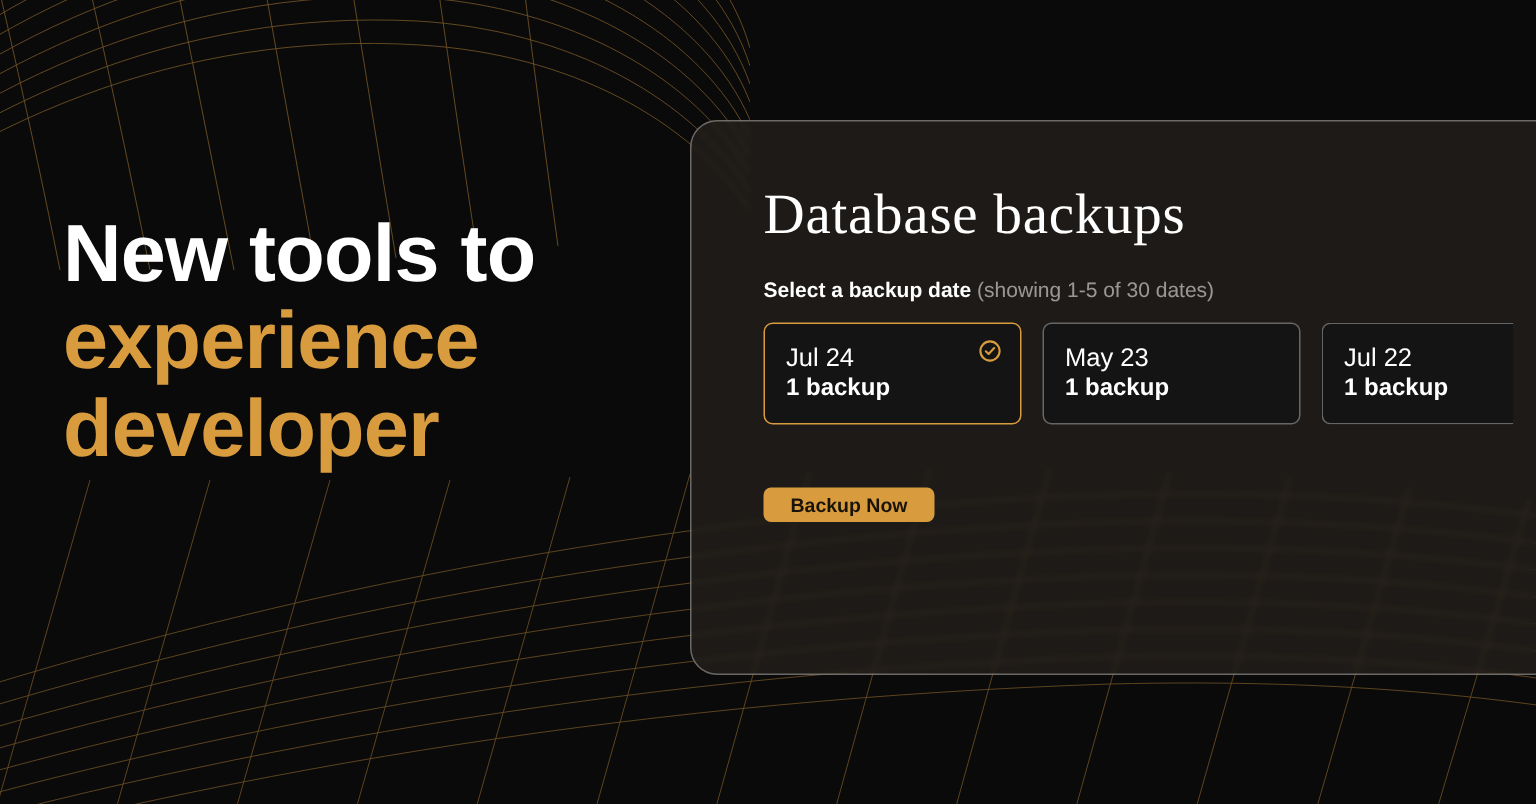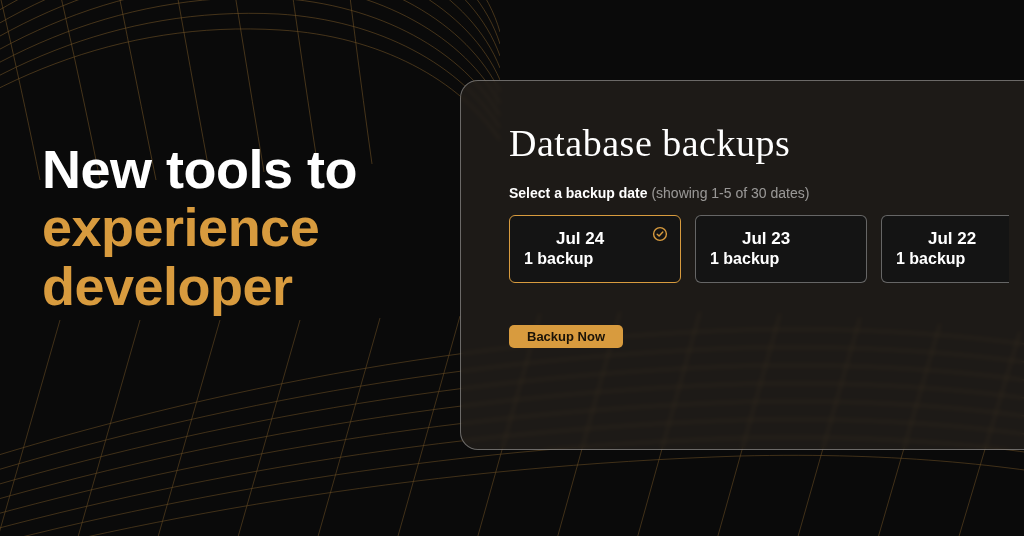--- a/index.html
+++ b/index.html
@@ -75,23 +75,22 @@
     padding: 12px 14px 10px 14px;
     color: #fff;
     cursor: pointer;
     flex-shrink: 0;
   }
   .card.selected {
     border-color: #d89b3e;
   }
   .card-date {
     font-size: 17px;
-    font-weight: 700;
+    font-weight: 400;
     line-height: 1.25;
-    margin-left: 32px;
   }
   .card-count {
     font-size: 16px;
     font-weight: 700;
     line-height: 1.3;
   }
   .card .check {
     position: absolute;
     top: 10px;
     right: 12px;
@@ -195,21 +194,21 @@
       <div class="card-date">Jul 24</div>
       <div class="card-count">1 backup</div>
       <span class="check">
         <svg width="16" height="16" viewBox="0 0 16 16" fill="none">
           <circle cx="8" cy="8" r="6.4" stroke="currentColor" stroke-width="1.4"></circle>
           <path d="M5.2 8.2 L7.1 10 L10.8 6" stroke="currentColor" stroke-width="1.4" fill="none" stroke-linecap="round" stroke-linejoin="round"></path>
         </svg>
       </span>
     </div>
     <div class="card">
-      <div class="card-date">Jul 23</div>
+      <div class="card-date">May 23</div>
       <div class="card-count">1 backup</div>
     </div>
     <div class="card cut">
       <div class="card-date">Jul 22</div>
       <div class="card-count">1 backup</div>
     </div>
   </div>
   
   <button class="backup-btn">Backup Now</button>
 </div>

